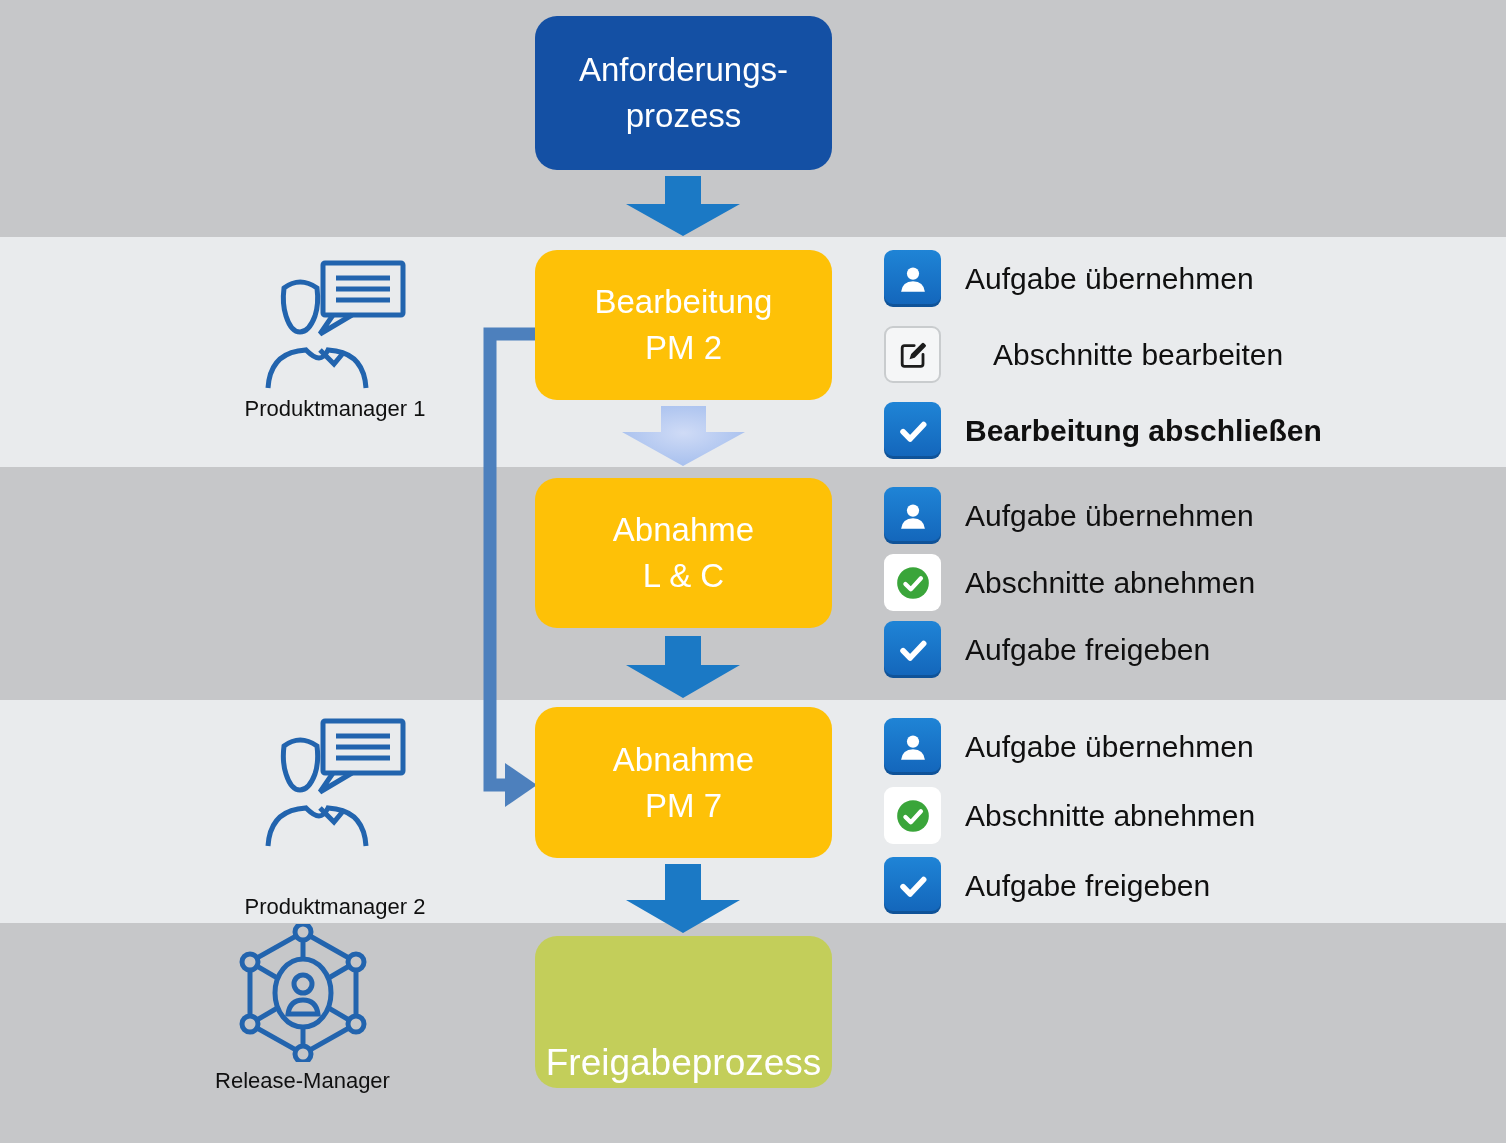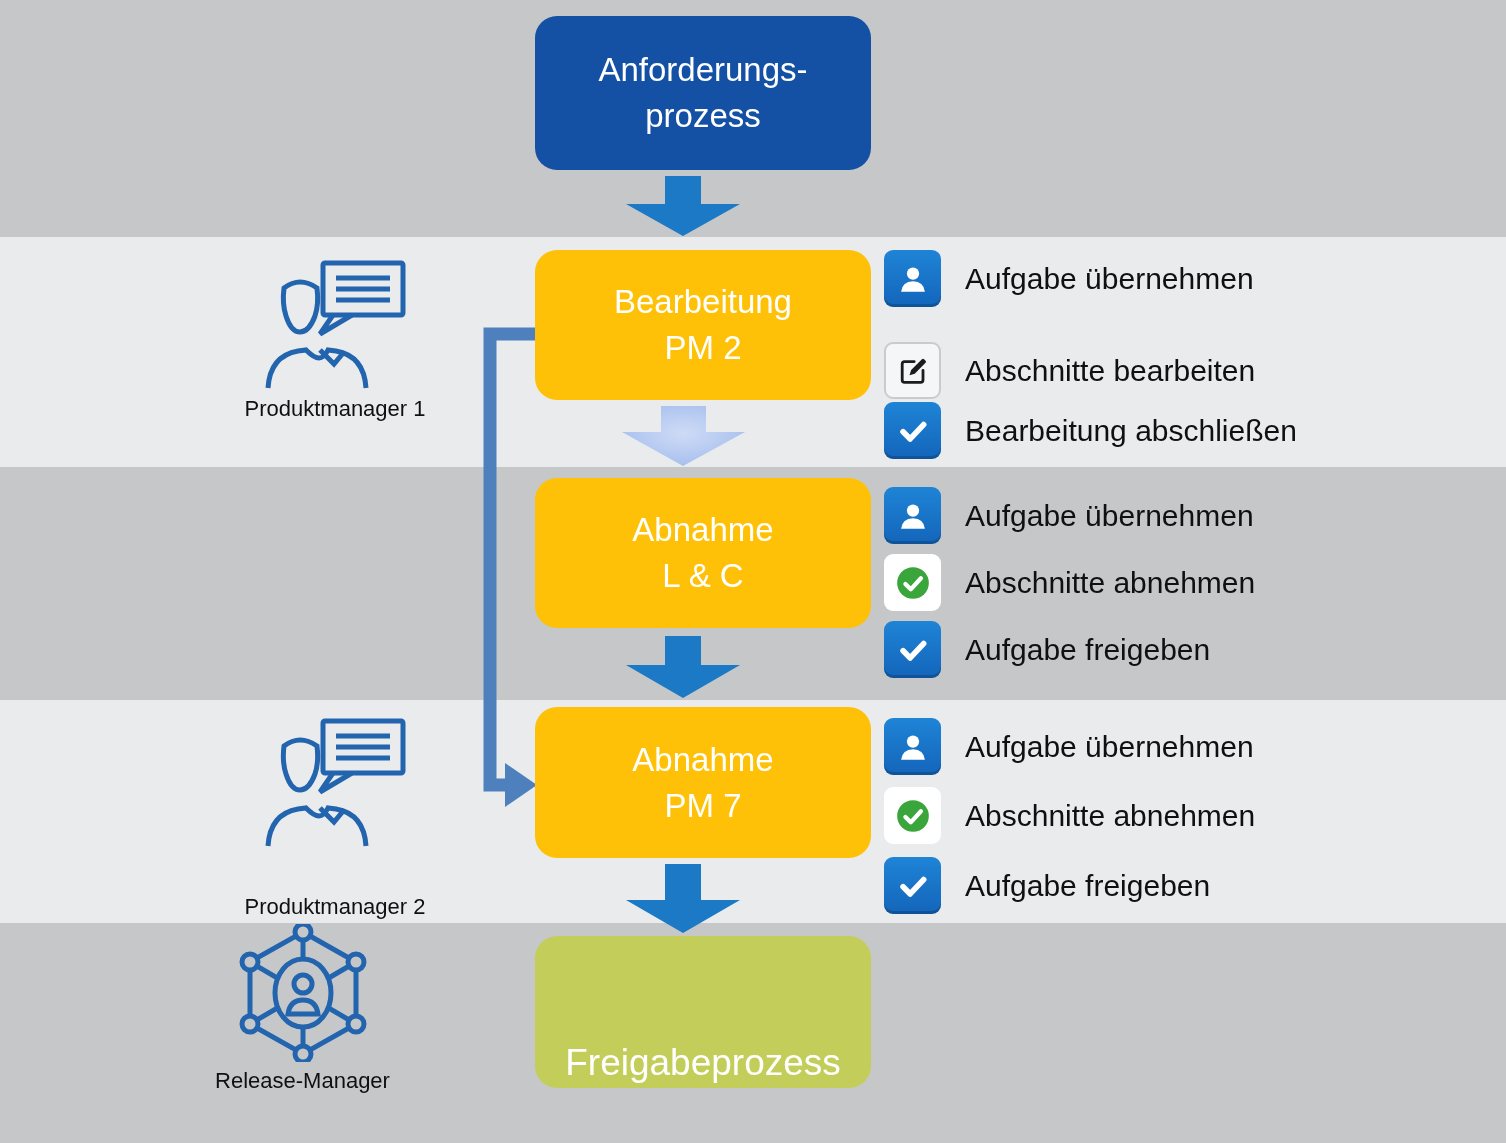--- a/index.html
+++ b/index.html
@@ -11,21 +11,21 @@
   .band{position:absolute;left:0;width:1506px;}
   .band-dark{background:#c6c7c9;}
   .band-light{background:#e9ebed;}
   #band0{top:0;height:237px;}
   #band1{top:237px;height:230px;}
   #band2{top:467px;height:233px;}
   #band3{top:700px;height:223px;}
   #band4{top:923px;height:220px;}
 
   .stage-box{
-    position:absolute;left:535px;width:336px;border-radius:22px;
+    position:absolute;left:535px;width:297px;border-radius:22px;
     display:flex;flex-direction:column;align-items:center;justify-content:center;
     color:#fff;font-size:33px;line-height:1.38;text-align:center;
   }
   .box-blue{background:#1450a4;}
   .box-yellow{background:#fec107;}
   .box-green{background:#c3ce5a;justify-content:flex-end;}
 
   #arrow-layer{position:absolute;left:0;top:0;width:1506px;height:1143px;pointer-events:none;}
 
   .role{position:absolute;display:flex;flex-direction:column;align-items:center;}
@@ -157,30 +157,30 @@
 
   <div class="action-item" style="top:250px;">
     <span class="action-icon icon-blue">
       <svg width="34" height="34" viewBox="0 0 24 24" fill="#fff">
         <circle cx="12" cy="8.2" r="4.3"></circle>
         <path d="M3.6 21 q0.9 -7.5 8.4 -7.5 q7.5 0 8.4 7.5 Z"></path>
       </svg>
     </span>
     <span class="action-label">Aufgabe übernehmen</span>
   </div>
-  <div class="action-item" style="top:342px;">
+  <div class="action-item" style="top:326px;gap:28px;">
     <span class="action-icon icon-white">
       <svg width="32" height="32" viewBox="0 0 24 24">
         <path d="M19.5 11.5 v7.2 a1.8 1.8 0 0 1 -1.8 1.8 h-12 a1.8 1.8 0 0 1 -1.8 -1.8 v-12 a1.8 1.8 0 0 1 1.8 -1.8 h7.2" fill="none" stroke="#1c1c1c" stroke-width="2.1" stroke-linecap="round"></path>
         <path d="M9.4 15.2 l1.2 -3.9 l8.1 -8.1 a1.1 1.1 0 0 1 1.6 0 l1.1 1.1 a1.1 1.1 0 0 1 0 1.6 l-8.1 8.1 Z" fill="#1c1c1c"></path>
       </svg>
     </span>
     <span class="action-label">Abschnitte bearbeiten</span>
   </div>
-  <div class="action-item" style="top:402px;">
+  <div class="action-item" style="top:402px;font-weight:bold;">
     <span class="action-icon icon-blue">
       <svg width="34" height="34" viewBox="0 0 24 24" fill="none">
         <path d="M5 12.6 L10 17.6 L19.5 7.5" stroke="#fff" stroke-width="4" stroke-linecap="round" stroke-linejoin="round"></path>
       </svg>
     </span>
     <span class="action-label">Bearbeitung abschließen</span>
   </div>
 
   <div class="action-item" style="top:487px;">
     <span class="action-icon icon-blue">

